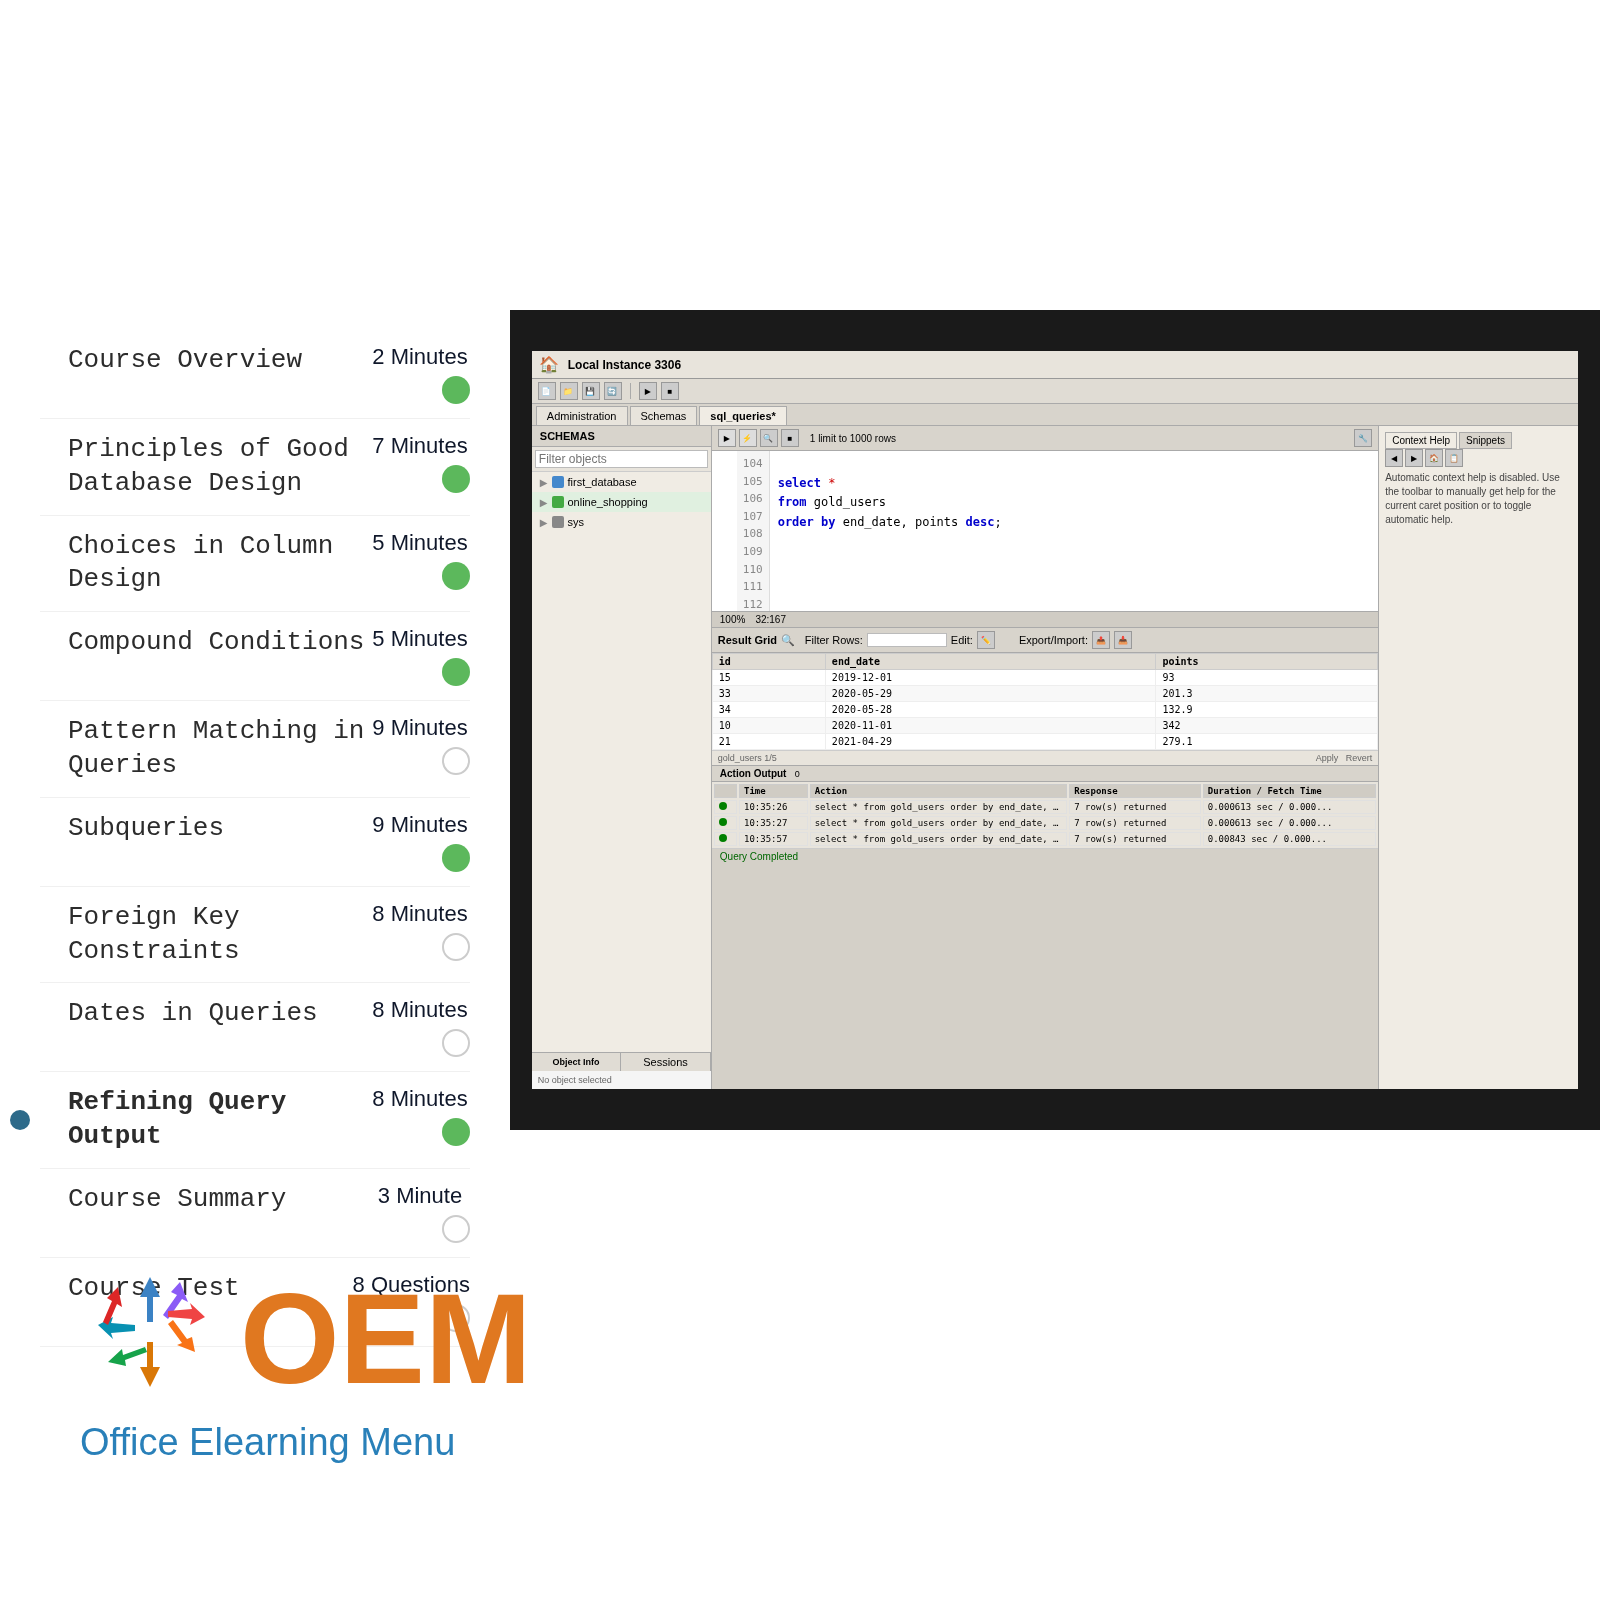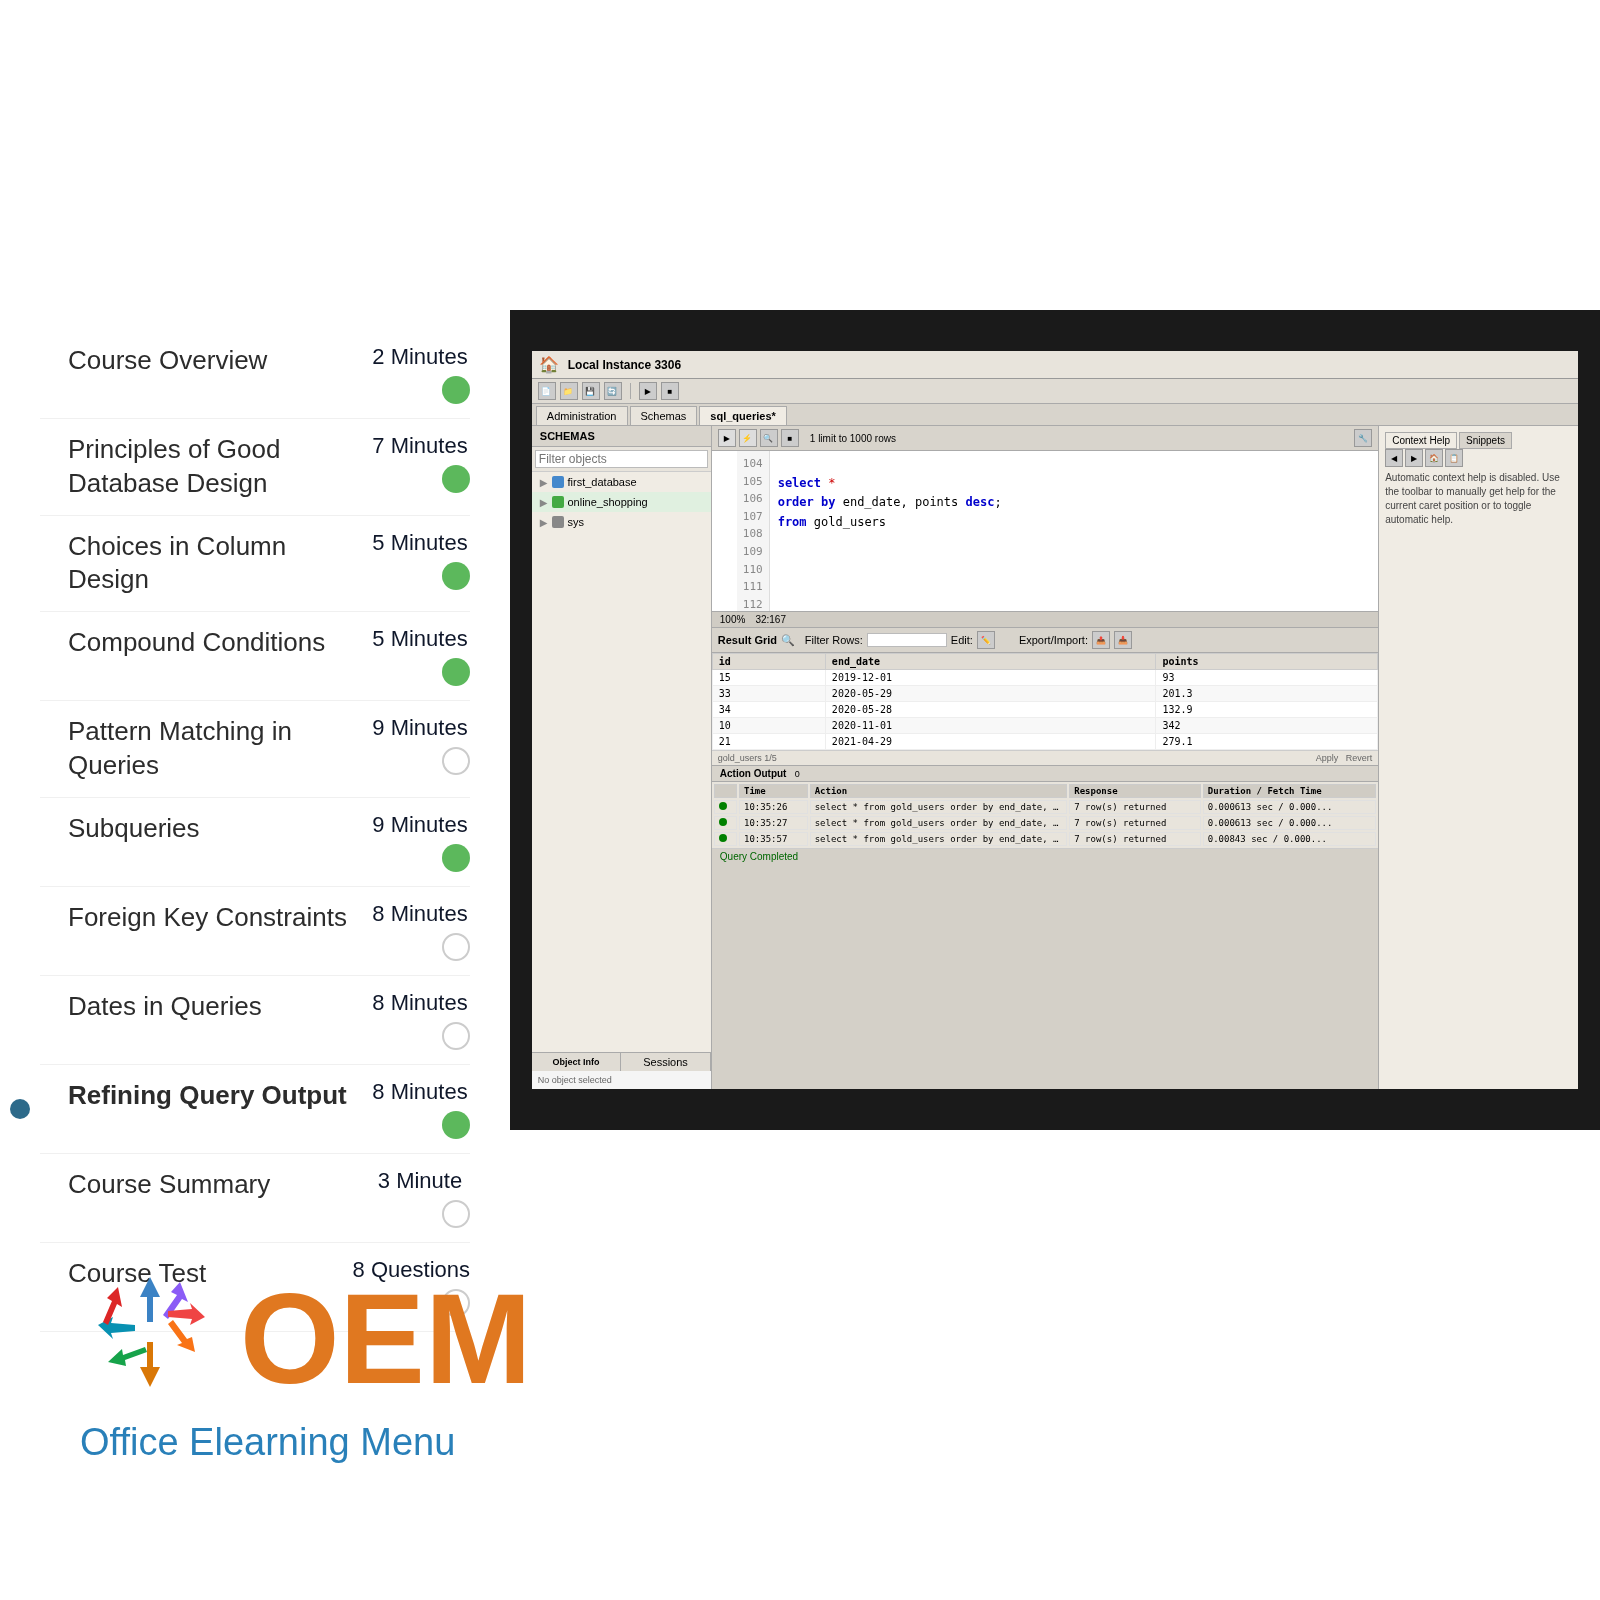--- a/index.html
+++ b/index.html
@@ -45,20 +45,21 @@
 
     .sidebar-item.active {
       position: relative;
     }
 
     .sidebar-item-left {
       display: flex;
       align-items: flex-end;
       gap: 10px;
       flex: 1;
+      font-family: Liberation Mono, monospace;
     }
 
     .sidebar-item-text {
       font-size: 26px;
       color: #2c2c2c;
       line-height: 1.3;
       flex: 1;
     }
 
     .sidebar-item-right {
@@ -636,22 +637,22 @@
               <div>108</div>
               <div>109</div>
               <div>110</div>
               <div>111</div>
               <div>112</div>
 
             </div>
             <div class="wb-code-content">
               <div>&nbsp;</div>
               <div><span class="sql-keyword">select</span> <span class="sql-asterisk">*</span></div>
+              <div><span class="sql-keyword">from</span> gold_users</div>
               <div><span class="sql-keyword">order by</span> end_date, points <span class="sql-keyword">desc</span>;</div>
-              <div><span class="sql-keyword">from</span> gold_users</div>
               <div>&nbsp;</div>
               <div>&nbsp;</div>
               <div>&nbsp;</div>
               <div>&nbsp;</div>
               <div>&nbsp;</div>
 
             </div>
           </div>
 
           <div class="wb-status-bar">

